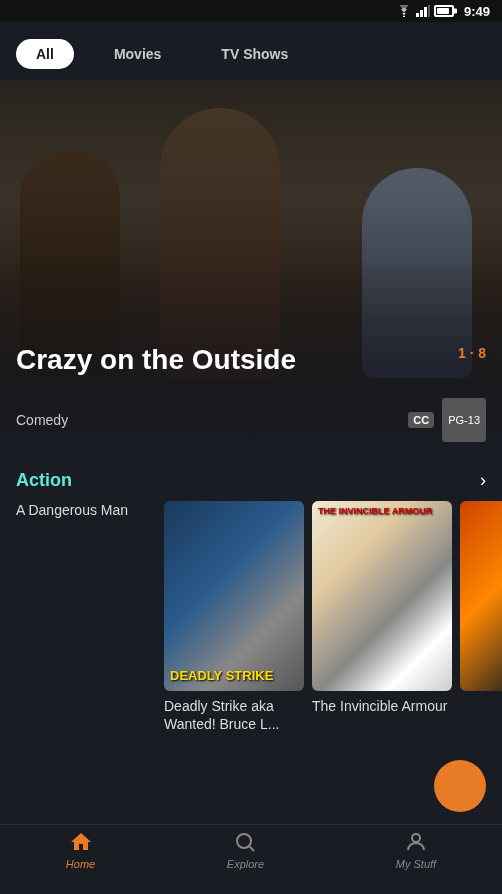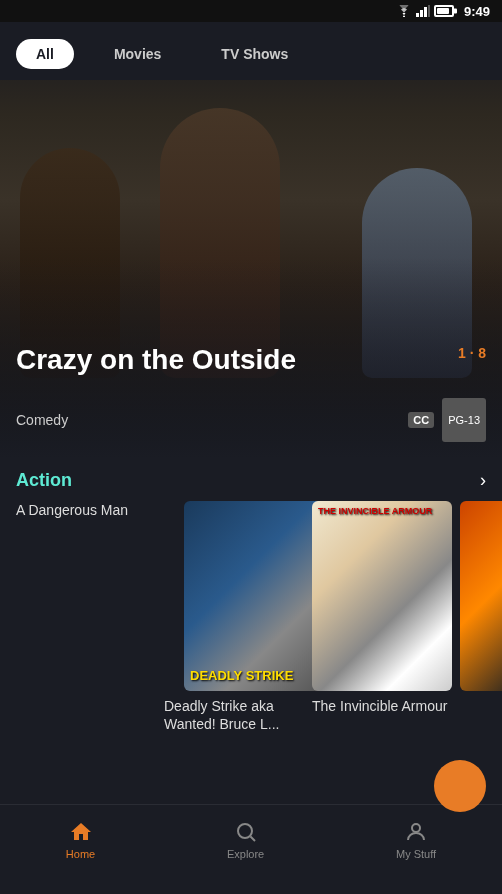--- a/index.html
+++ b/index.html
@@ -262,21 +262,20 @@
       position: relative;
     }
 
     
     .poster-dangerous-man {
       background: linear-gradient(135deg, #8B1A00 0%, #CC3300 30%, #FF6600 50%, #222 60%, #111 100%);
       position: relative;
     }
     .poster-deadly-strike {
       background: linear-gradient(135deg, #1a3a5c 0%, #2a5a8c 40%, #888 70%, #555 100%);
-      margin-left: 20px;
     }
     .poster-invincible {
       background: linear-gradient(135deg, #f0e8d0 0%, #e0c8a0 30%, #888 60%, #fff 80%, #ccc 100%);
     }
     .poster-partial {
       background: linear-gradient(135deg, #cc4400 0%, #ff8800 50%, #222 100%);
       width: 60px;
     }
 
     .poster-text {
@@ -319,27 +318,28 @@
       color: #ddd;
       line-height: 1.3;
     }
 
     
     .bottom-nav {
       position: absolute;
       bottom: 0;
       left: 0;
       right: 0;
-      height: 90px;
+      height: 70px;
       background: #1a1c24;
       border-top: 1px solid #2a2c34;
       display: flex;
       align-items: center;
       justify-content: space-around;
       padding-bottom: 20px;
+      font-style: italic;
     }
 
     .nav-item {
       display: flex;
       flex-direction: column;
       align-items: center;
       gap: 4px;
       cursor: pointer;
       padding: 8px 20px;
     }

